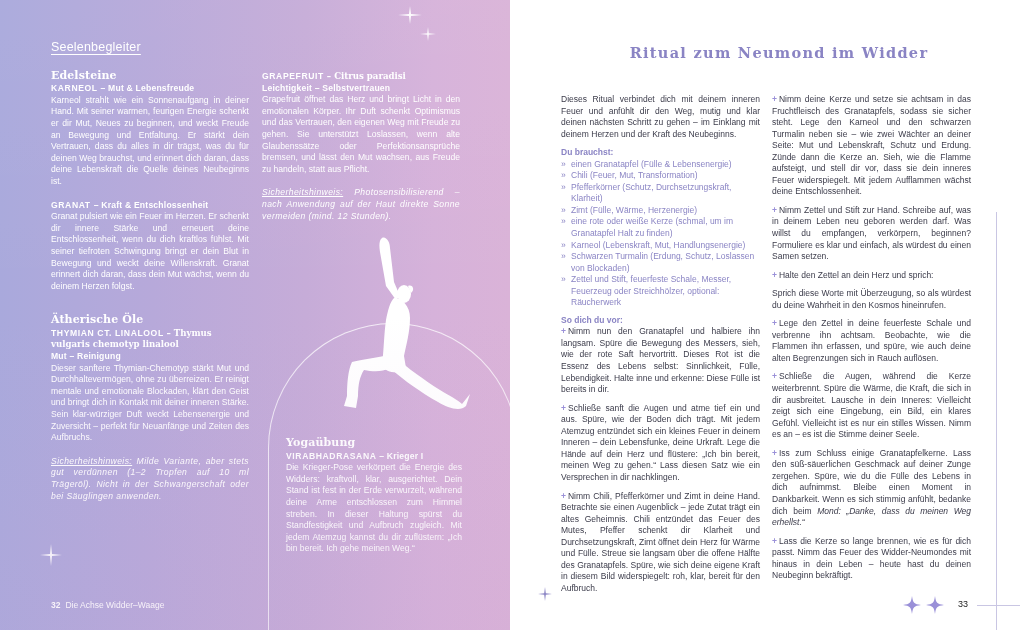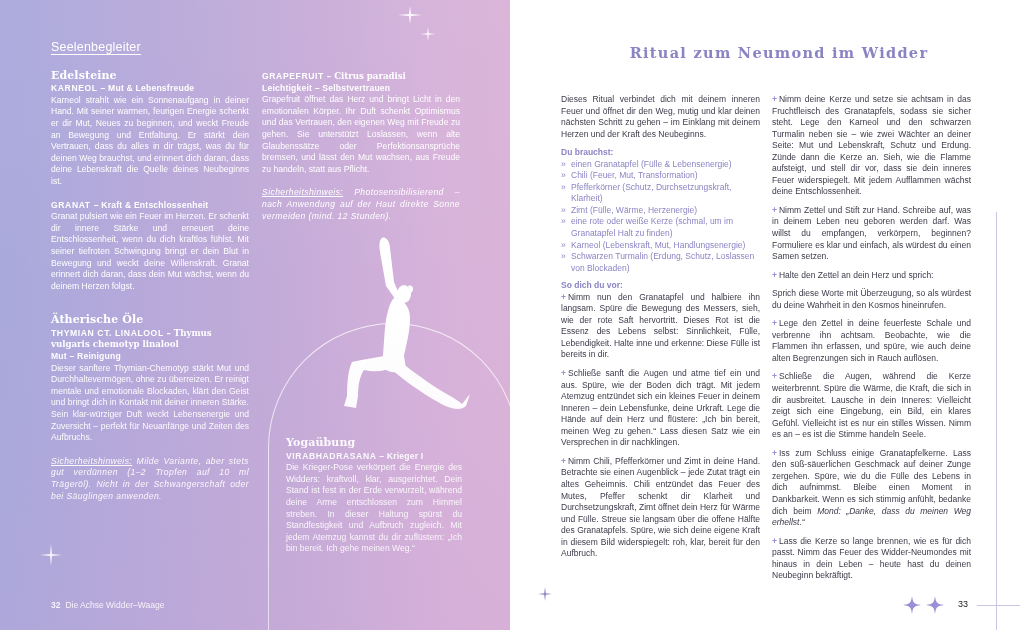--- a/index.html
+++ b/index.html
@@ -176,44 +176,45 @@
 
     <div class="footer-left">
       <span class="pnum">32</span><span>Die Achse Widder–Waage</span>
     </div>
   </div>
 
   <div class="right-page">
     <div class="page-title">Ritual zum Neumond im Widder</div>
 
     <div class="rp-col rcol1">
-      <div class="rp-p">Dieses Ritual verbindet dich mit deinem inneren Feuer und öffnet dir den Weg, mutig und klar deinen nächsten Schritt zu gehen – im Einklang mit deinem Herzen und der Kraft des Neubeginns.</div>
+      <div class="rp-p">Dieses Ritual verbindet dich mit deinem inneren Feuer und anfühlt dir den Weg, mutig und klar deinen nächsten Schritt zu gehen – im Einklang mit deinem Herzen und der Kraft des Neubeginns.</div>
       <div class="rp-label">Du brauchst:</div>
       <ul class="needs-list">
         <li><span class="bullet">»</span><span>einen Granatapfel (Fülle &amp; Lebensenergie)</span></li>
         <li><span class="bullet">»</span><span>Chili (Feuer, Mut, Transformation)</span></li>
         <li><span class="bullet">»</span><span>Pfefferkörner (Schutz, Durchsetzungskraft, Klarheit)</span></li>
         <li><span class="bullet">»</span><span>Zimt (Fülle, Wärme, Herzenergie)</span></li>
         <li><span class="bullet">»</span><span>eine rote oder weiße Kerze (schmal, um im Granatapfel Halt zu finden)</span></li>
         <li><span class="bullet">»</span><span>Karneol (Lebenskraft, Mut, Handlungsenergie)</span></li>
         <li><span class="bullet">»</span><span>Schwarzen Turmalin (Erdung, Schutz, Loslassen von Blockaden)</span></li>
+        <li><span class="bullet">»</span><span>Zettel und Stift, feuerfeste Schale, Messer, Feuerzeug oder Streichhölzer, optional: Räucherwerk</span></li>
       </ul>
       <div class="rp-label">So dich du vor:</div>
       <div class="rp-p"><span class="plus">+</span><span>Nimm nun den Granatapfel und halbiere ihn langsam. Spüre die Bewegung des Messers, sieh, wie der rote Saft hervortritt. Dieses Rot ist die Essenz des Lebens selbst: Sinnlichkeit, Fülle, Lebendigkeit. Halte inne und erkenne: Diese Fülle ist bereits in dir.</span></div>
       <div class="rp-p"><span class="plus">+</span><span>Schließe sanft die Augen und atme tief ein und aus. Spüre, wie der Boden dich trägt. Mit jedem Atemzug entzündet sich ein kleines Feuer in deinem Inneren – dein Lebensfunke, deine Urkraft. Lege die Hände auf dein Herz und flüstere: „Ich bin bereit, meinen Weg zu gehen.“ Lass diesen Satz wie ein Versprechen in dir nachklingen.</span></div>
       <div class="rp-p"><span class="plus">+</span><span>Nimm Chili, Pfefferkörner und Zimt in deine Hand. Betrachte sie einen Augenblick – jede Zutat trägt ein altes Geheimnis. Chili entzündet das Feuer des Mutes, Pfeffer schenkt dir Klarheit und Durchsetzungskraft, Zimt öffnet dein Herz für Wärme und Fülle. Streue sie langsam über die offene Hälfte des Granatapfels. Spüre, wie sich deine eigene Kraft in diesem Bild widerspiegelt: roh, klar, bereit für den Aufbruch.</span></div>
     </div>
 
     <div class="rp-col rcol2">
       <div class="rp-p"><span class="plus">+</span><span>Nimm deine Kerze und setze sie achtsam in das Fruchtfleisch des Granatapfels, sodass sie sicher steht. Lege den Karneol und den schwarzen Turmalin neben sie – wie zwei Wächter an deiner Seite: Mut und Lebenskraft, Schutz und Erdung. Zünde dann die Kerze an. Sieh, wie die Flamme aufsteigt, und stell dir vor, dass sie dein inneres Feuer widerspiegelt. Mit jedem Aufflammen wächst deine Entschlossenheit.</span></div>
       <div class="rp-p"><span class="plus">+</span><span>Nimm Zettel und Stift zur Hand. Schreibe auf, was in deinem Leben neu geboren werden darf. Was willst du empfangen, verkörpern, beginnen? Formuliere es klar und einfach, als würdest du einen Samen setzen.</span></div>
       <div class="rp-p"><span class="plus">+</span><span>Halte den Zettel an dein Herz und sprich:</span></div>
       <div class="rp-p">Sprich diese Worte mit Überzeugung, so als würdest du deine Wahrheit in den Kosmos hineinrufen.</div>
       <div class="rp-p"><span class="plus">+</span><span>Lege den Zettel in deine feuerfeste Schale und verbrenne ihn achtsam. Beobachte, wie die Flammen ihn erfassen, und spüre, wie auch deine alten Begrenzungen sich in Rauch auflösen.</span></div>
-      <div class="rp-p"><span class="plus">+</span><span>Schließe die Augen, während die Kerze weiterbrennt. Spüre die Wärme, die Kraft, die sich in dir ausbreitet. Lausche in dein Inneres: Vielleicht zeigt sich eine Eingebung, ein Bild, ein klares Gefühl. Vielleicht ist es nur ein stilles Wissen. Nimm es an – es ist die Stimme handeln Seele.</span></div>
+      <div class="rp-p"><span class="plus">+</span><span>Schließe die Augen, während die Kerze weiterbrennt. Spüre die Wärme, die Kraft, die sich in dir ausbreitet. Lausche in dein Inneres: Vielleicht zeigt sich eine Eingebung, ein Bild, ein klares Gefühl. Vielleicht ist es nur ein stilles Wissen. Nimm es an – es ist die Stimme deiner Seele.</span></div>
       <div class="rp-p"><span class="plus">+</span><span>Iss zum Schluss einige Granatapfelkerne. Lass den süß-säuerlichen Geschmack auf deiner Zunge zergehen. Spüre, wie du die Fülle des Lebens in dich aufnimmst. Bleibe einen Moment in Dankbarkeit. Wenn es sich stimmig anfühlt, bedanke dich beim </span><span class="em">Mond: „Danke, dass du meinen Weg erhellst.“</span></div>
       <div class="rp-p"><span class="plus">+</span><span>Lass die Kerze so lange brennen, wie es für dich passt. Nimm das Feuer des Widder-Neumondes mit hinaus in dein Leben – heute hast du deinen Neubeginn bekräftigt.</span></div>
     </div>
 
     <svg class="star-deco" style="left:28px;top:587px" width="14" height="14" viewBox="-7 -7 14 14">
       <path d="M0,-7 L0.8,-0.8 L7,0 L0.8,0.8 L0,7 L-0.8,0.8 L-7,0 L-0.8,-0.8 Z" fill="#8a84c4"></path>
     </svg>
     <svg class="star-deco" style="left:393px;top:596px" width="18" height="18" viewBox="-9 -9 18 18">
       <path d="M0,-9 C1,-2 2,-1 9,0 C2,1 1,2 0,9 C-1,2 -2,1 -9,0 C-2,-1 -1,-2 0,-9 Z" fill="#9a90d8"></path>
     </svg>

